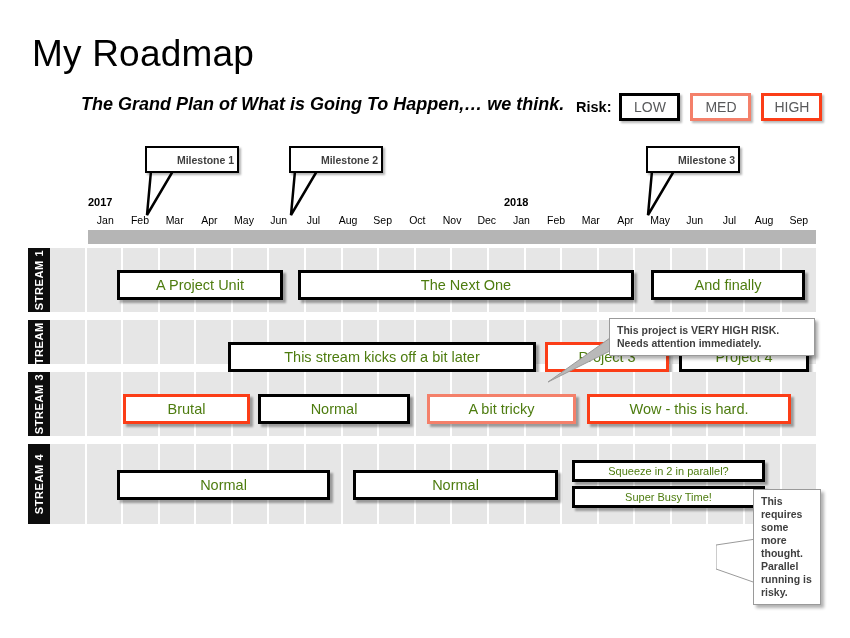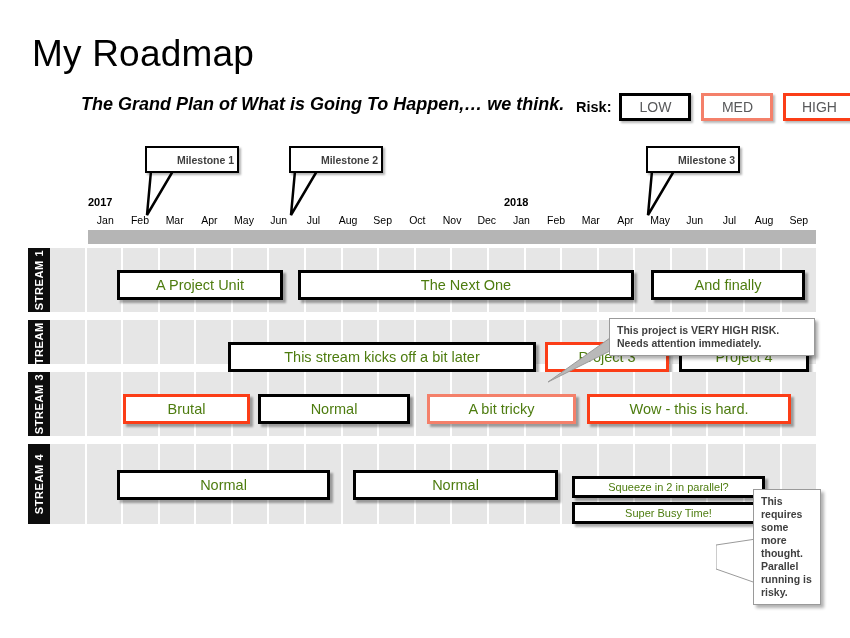--- a/index.html
+++ b/index.html
@@ -51,21 +51,21 @@
     height: 30px;
   }
   #risk-legend .legend-label {
     font-size: 14.5px;
     font-weight: 700;
     color: #000;
     margin-right: 8px;
     white-space: nowrap;
   }
   .legend-chip {
-    width: 72px;
+    width: 61px;
     height: 28px;
     box-sizing: border-box;
     background: #ffffff;
     display: flex;
     align-items: center;
     justify-content: center;
     font-size: 14px;
     color: #58595b;
     margin-right: 10px;
     box-shadow: 2px 2px 2px rgba(0,0,0,0.28);
@@ -206,21 +206,21 @@
     justify-content: center;
     color: #4d7c0f;
     font-size: 14.5px;
     box-shadow: 3px 3px 2px rgba(0,0,0,0.33);
     overflow: hidden;
     white-space: nowrap;
   }
   .task.t-low  { border: 3px solid #000000; }
   .task.t-med  { border: 3px solid #f4806a; }
   .task.t-high { border: 3px solid #fb3d17; }
-  .task.small { font-size: 11px; margin-top: 16px; }
+  .task.small { font-size: 11px; }
 
   
   .annot {
     position: absolute;
     box-sizing: border-box;
     background: #ffffff;
     border: 1px solid #9a9a9a;
     box-shadow: 3px 3px 3px rgba(0,0,0,0.30);
     font-size: 10.5px;
     font-weight: 700;

